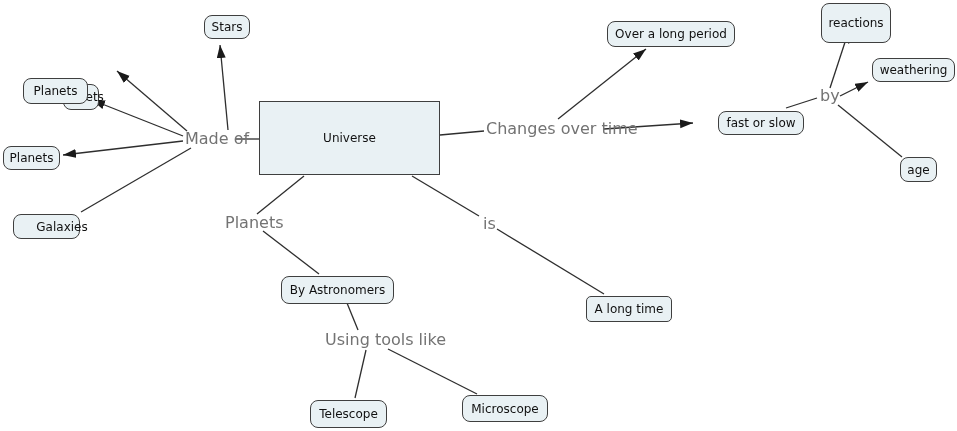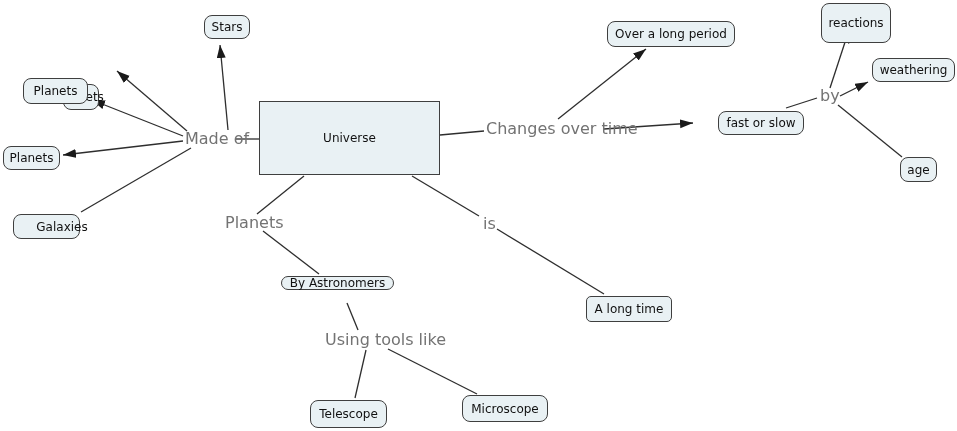--- a/index.html
+++ b/index.html
@@ -103,21 +103,21 @@
       </div>
       <div class="node" style="left: 821px; top: 3px; width: 70px; height: 40px; border-radius: 8px;">
         <span>reactions</span>
       </div>
       <div class="node" style="left: 872px; top: 58px; width: 83px; height: 24px; border-radius: 8px;">
         <span>weathering</span>
       </div>
       <div class="node" style="left: 900px; top: 157px; width: 37px; height: 25px; border-radius: 8px;">
         <span>age</span>
       </div>
-      <div class="node" style="left: 281px; top: 276px; width: 113px; height: 14px; border-radius: 8px;">
+      <div class="node" style="left: 281px; top: 276px; width: 113px; height: 28px; border-radius: 8px;">
         <span>By Astronomers</span>
       </div>
       <div class="node" style="left: 586px; top: 296px; width: 86px; height: 26px; border-radius: 5px;">
         <span>A long time</span>
       </div>
       <div class="node" style="left: 310px; top: 400px; width: 77px; height: 28px; border-radius: 8px;">
         <span>Telescope</span>
       </div>
       <div class="node" style="left: 462px; top: 395px; width: 86px; height: 27px; border-radius: 8px; align-items: center;">
         <span>Microscope</span>

